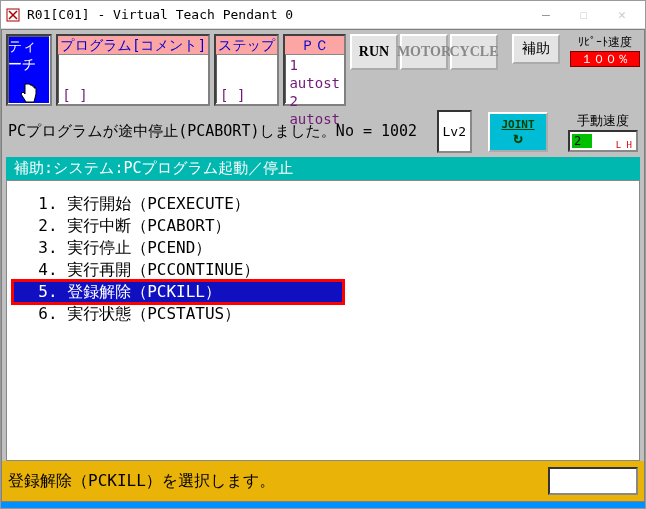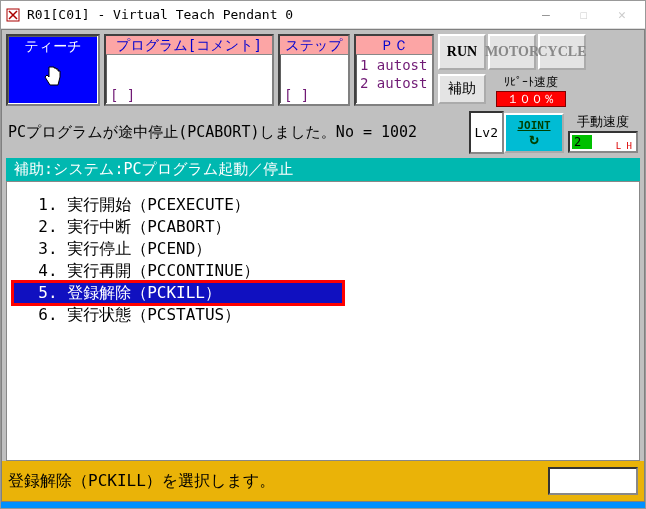--- a/index.html
+++ b/index.html
@@ -58,21 +58,21 @@
     border:2px solid #808080;
     border-top-color:#404040;
     border-left-color:#404040;
     box-shadow: inset -1px -1px 0 #fff, inset 1px 1px 0 #606060;
     display:flex;
     flex-direction:column;
     font-size:14px;
     height:72px;
   }
   .teach-panel {
-    width:94px;
+    width:78px;
     background:#0000ff;
     color:#fff;
     display:flex;
     flex-direction:column;
     align-items:center;
     justify-content:flex-start;
     padding-top:2px;
   }
   .teach-panel .lbl { color:#fff;font-size:14px;}
   .hand-icon {
@@ -155,21 +155,21 @@
   .speed-green .txt {
     position:relative;margin-left:4px;
   }
   .speed-green .lh {
     position:absolute;right:4px;bottom:0;font-size:9px;color:#d00;
   }
   .status-row {
     display:flex;align-items:center;
     padding:0 6px 4px 6px;
     font-size:15px;
-    gap:0;
+    gap:16px;
   }
   .status-row .msg { flex-shrink:0; }
   .lv-box {
     border:2px inset #888;
     background:#fff;
     padding:12px 4px;font-size:13px;
     margin-left:auto;
   }
   .joint-box {
     width:60px;height:40px;background:#00bcd4;
@@ -264,21 +264,21 @@
         <div class="panel-body brackets">[       ]</div>
       </div>
       <div class="panel pc-panel">
         <div class="panel-head">ＰＣ</div>
         <div class="panel-body">
           <div>1 autost</div>
           <div>2 autost</div>
         </div>
       </div>
 
-      <div style="display:flex;flex-direction:column;gap:4px;">
+      <div style="display:flex;gap:14px;">
         <div class="right-btns">
           <div class="sq-btn">RUN</div>
           <div class="sq-btn dis">MOTOR</div>
           <div class="sq-btn dis">CYCLE</div>
         </div>
         <div style="display:flex;gap:4px;align-items:flex-start;">
           <div class="aux-btn">補助</div>
           <div class="right-meter" style="margin-left:6px;">
             <span>ﾘﾋﾟｰﾄ速度</span>
             <div class="speed-red">１００％</div>

